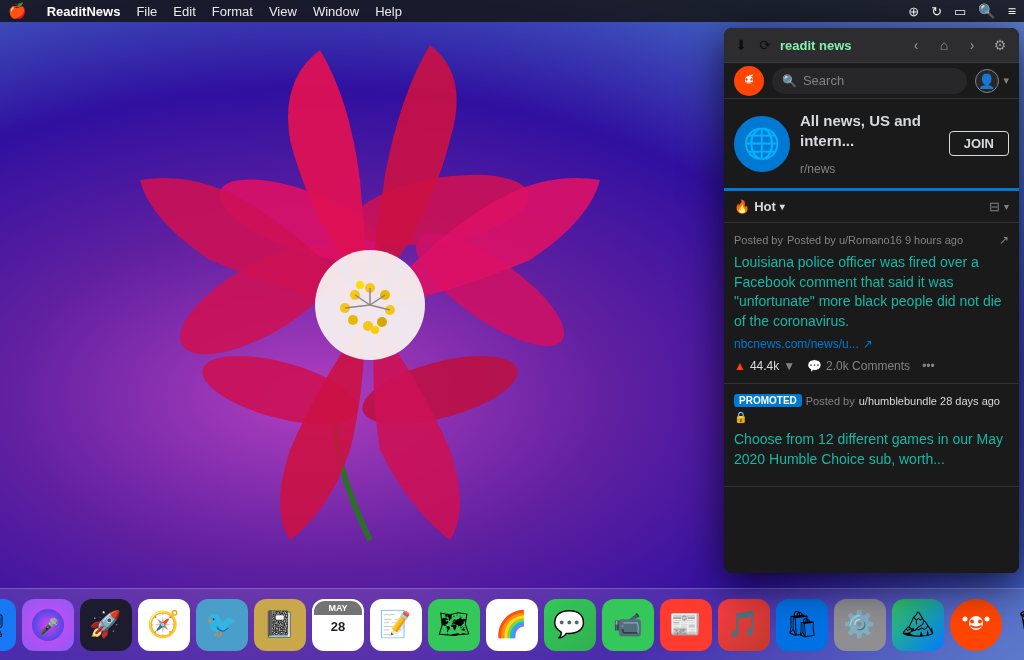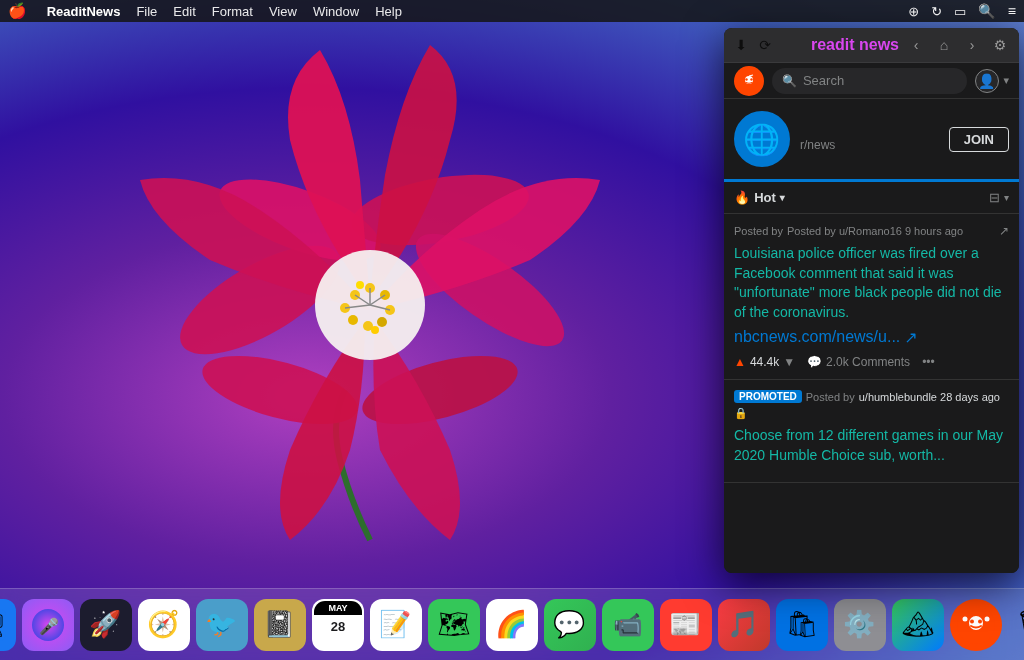--- a/index.html
+++ b/index.html
@@ -225,24 +225,24 @@
     }
     .post-meta .username { color: #d7dadc; }
     .post-title {
       color: #14b8a6;
       font-size: 14px;
       line-height: 1.4;
       margin-bottom: 6px;
     }
     .post-link {
       color: #0079d3;
-      font-size: 16px;
+      font-size: 12px;
       margin-bottom: 8px;
       display: flex;
-      align-items: flex-start;
+      align-items: center;
       gap: 4px;
     }
     .post-actions {
       display: flex;
       align-items: center;
       gap: 12px;
       color: #818384;
       font-size: 12px;
     }
     .vote-area {
@@ -370,21 +370,21 @@
       <span style="font-size:14px;">🔍</span>
       <span style="font-size:14px;">≡</span>
     </div>
   </div>
 
   <div id="browser-popup">
 
     <div id="browser-chrome">
       <div class="chrome-icon">⬇</div>
       <div class="chrome-icon">⟳</div>
-      <div style="flex:1; text-align:right; color:#d946ef; font-size:16px; font-weight:700;">readit news</div>
+      <div style="flex:1; text-align:left; color:#86efac; font-size:13px; font-weight:700;">readit news</div>
       <div class="nav-btn">‹</div>
       <div class="home-btn">⌂</div>
       <div class="nav-btn">›</div>
       <div class="settings-btn">⚙</div>
     </div>
 
     <div id="app-titlebar">
       <div id="reddit-icon">
         <svg width="20" height="20" viewBox="0 0 20 20" fill="white">
           <circle cx="10" cy="10" r="9" fill="#ff4500"></circle>
@@ -403,20 +403,21 @@
       </div>
       <div id="user-area">
         <div class="user-avatar">👤</div>
         <span style="color:#818384; font-size:11px;">▾</span>
       </div>
     </div>
 
     <div id="subreddit-header">
       <div id="subreddit-icon">🌐</div>
       <div id="subreddit-info">
+        <div id="subreddit-name-main">All news, US and intern...</div>
         <div id="subreddit-slug">r/news</div>
       </div>
       <button id="join-btn">JOIN</button>
     </div>
 
     <div id="filter-bar">
       <div id="hot-btn">
         <span>🔥</span>
         <span>Hot</span>
         <span style="font-size:10px;">▾</span>
@@ -492,21 +493,21 @@
       <span style="font-size:26px;">🧭</span>
     </div>
     <div class="dock-icon" style="background:#4a9eca;">
       <span style="font-size:26px;">🐦</span>
     </div>
     <div class="dock-icon" style="background:#c8a84b;">
       <span style="font-size:26px;">📓</span>
     </div>
     <div class="dock-icon" style="background:#fff; border-radius:12px;">
       <div style="width:48px;height:48px;background:white;border-radius:11px;display:flex;flex-direction:column;align-items:center;overflow:hidden;">
-        <div style="background:#000000;width:100%;height:14px;display:flex;align-items:center;justify-content:center;font-size:9px;color:white;font-weight:600;">MAY</div>
+        <div style="background:#737373;width:100%;height:14px;display:flex;align-items:center;justify-content:center;font-size:9px;color:white;font-weight:600;">MAY</div>
         <div style="font-size:13px;font-weight:700;color:#1c1c1e;line-height:1.8;">28</div>
       </div>
     </div>
     <div class="dock-icon" style="background:#fff; border-radius:12px;">
       <span style="font-size:26px;">📝</span>
     </div>
     <div class="dock-icon" style="background:#34c759;">
       <span style="font-size:26px;">🗺</span>
     </div>
     <div class="dock-icon" style="background:#fff; border-radius:12px;">

